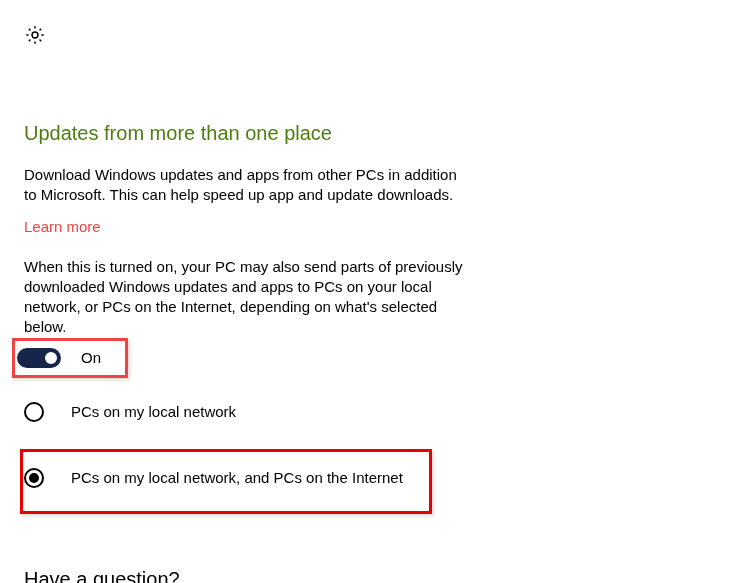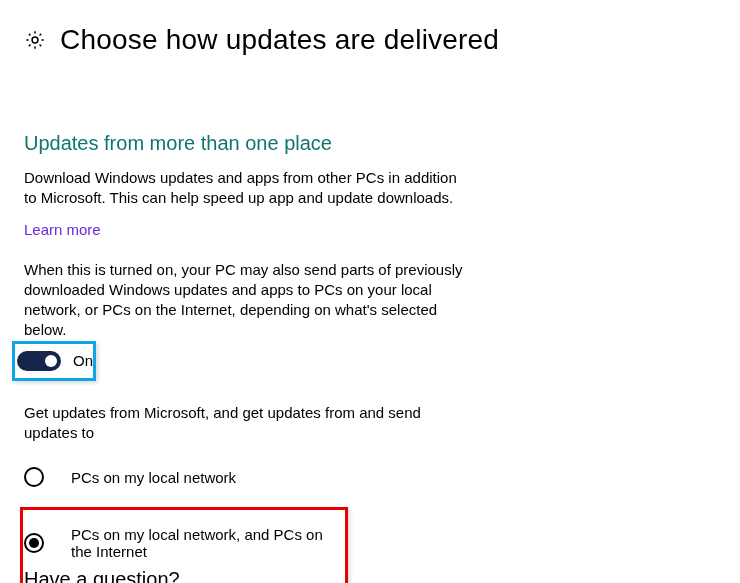--- a/index.html
+++ b/index.html
@@ -27,51 +27,51 @@
     }
     .page-title {
       font-size: 28px;
       font-weight: 400;
       color: #000;
       letter-spacing: 0.2px;
     }
     .section-title {
       font-size: 20px;
       font-weight: 400;
-      color: #0f766e;
-      margin-bottom: 13px;
+      color: #4d7c0f;
+      margin-bottom: 20px;
     }
     .desc-block {
       font-size: 15px;
       font-weight: 400;
       color: #000;
       max-width: 440px;
       line-height: 1.35;
       margin-bottom: 12px;
     }
     .learn-link {
-      color: #6d28d9;
+      color: #ef4444;
       font-size: 15px;
       cursor: pointer;
       display: inline-block;
       margin-bottom: 22px;
     }
     .desc-block2 {
       font-size: 15px;
       color: #000;
       max-width: 440px;
       line-height: 1.35;
       margin-bottom: 0;
     }
     .toggle-box {
-      border: 3px solid #0ea5e9;
-      padding: 7px 0 7px 2px;
+      border: 3px solid #ef4444;
+      padding: 7px 24px 7px 2px;
       display: inline-flex;
       align-items: center;
-      gap: 12px;
+      gap: 20px;
       margin-left: -12px;
       margin-bottom: 22px;
       box-shadow: 2px 2px 4px rgba(0,0,0,0.15);
     }
     .toggle {
       width: 44px;
       height: 20px;
       border-radius: 10px;
       background: #16254a;
       position: relative;
@@ -120,24 +120,24 @@
       height: 10px;
       border-radius: 50%;
       background: #000;
     }
     .radio-label {
       font-size: 15px;
       color: #000;
     }
     .radio-highlight {
       border: 3px solid #e60000;
-      padding: 14px 10px 28px 1px;
+      padding: 14px 10px 21px 1px;
       margin-left: -4px;
-      margin-top: 18px;
-      width: 328px;
+      margin-top: 25px;
+      width: 412px;
       box-shadow: 2px 2px 4px rgba(0,0,0,0.15);
     }
     .radio-highlight .radio-row { margin-bottom: 0; }
     .question {
       font-size: 20px;
       color: #000;
       margin-top: 20px;
       position: absolute;
       bottom: -8px;
       left: 24px;
@@ -153,38 +153,36 @@
 <div class="content-wrap">
 <div class="page">
 
   <div class="header">
     <span class="gear-icon">
       <svg viewBox="0 0 24 24" fill="none" stroke="#000" stroke-width="1.6">
         <circle cx="12" cy="12" r="3.2"></circle>
         <path d="M12 2.5 L12 5 M12 19 L12 21.5 M21.5 12 L19 12 M5 12 L2.5 12 M18.72 5.28 L16.95 7.05 M7.05 16.95 L5.28 18.72 M18.72 18.72 L16.95 16.95 M7.05 7.05 L5.28 5.28"></path>
       </svg>
     </span>
-    <h1 class="page-title">Choose how updates are delivered</h1>
   </div>
 
   <h2 class="section-title">Updates from more than one place</h2>
 
   <p class="desc-block">Download Windows updates and apps from other PCs in addition to Microsoft. This can help speed up app and update downloads.</p>
   <span class="learn-link">Learn more</span>
 
   <p class="desc-block2">When this is turned on, your PC may also send parts of previously downloaded Windows updates and apps to PCs on your local network, or PCs on the Internet, depending on what's selected below.</p>
 
   <div class="toggle-box">
     <div class="toggle">
       <div class="knob"></div>
     </div>
     <span class="toggle-label">On</span>
   </div>
 
-  <p class="desc-block3">Get updates from Microsoft, and get updates from and send updates to</p>
 
   <div class="radio-row">
     <span class="radio-outer"></span>
     <span class="radio-label">PCs on my local network</span>
   </div>
 
   <div class="radio-highlight">
     <div class="radio-row">
       <span class="radio-outer">
         <span class="radio-inner"></span>

